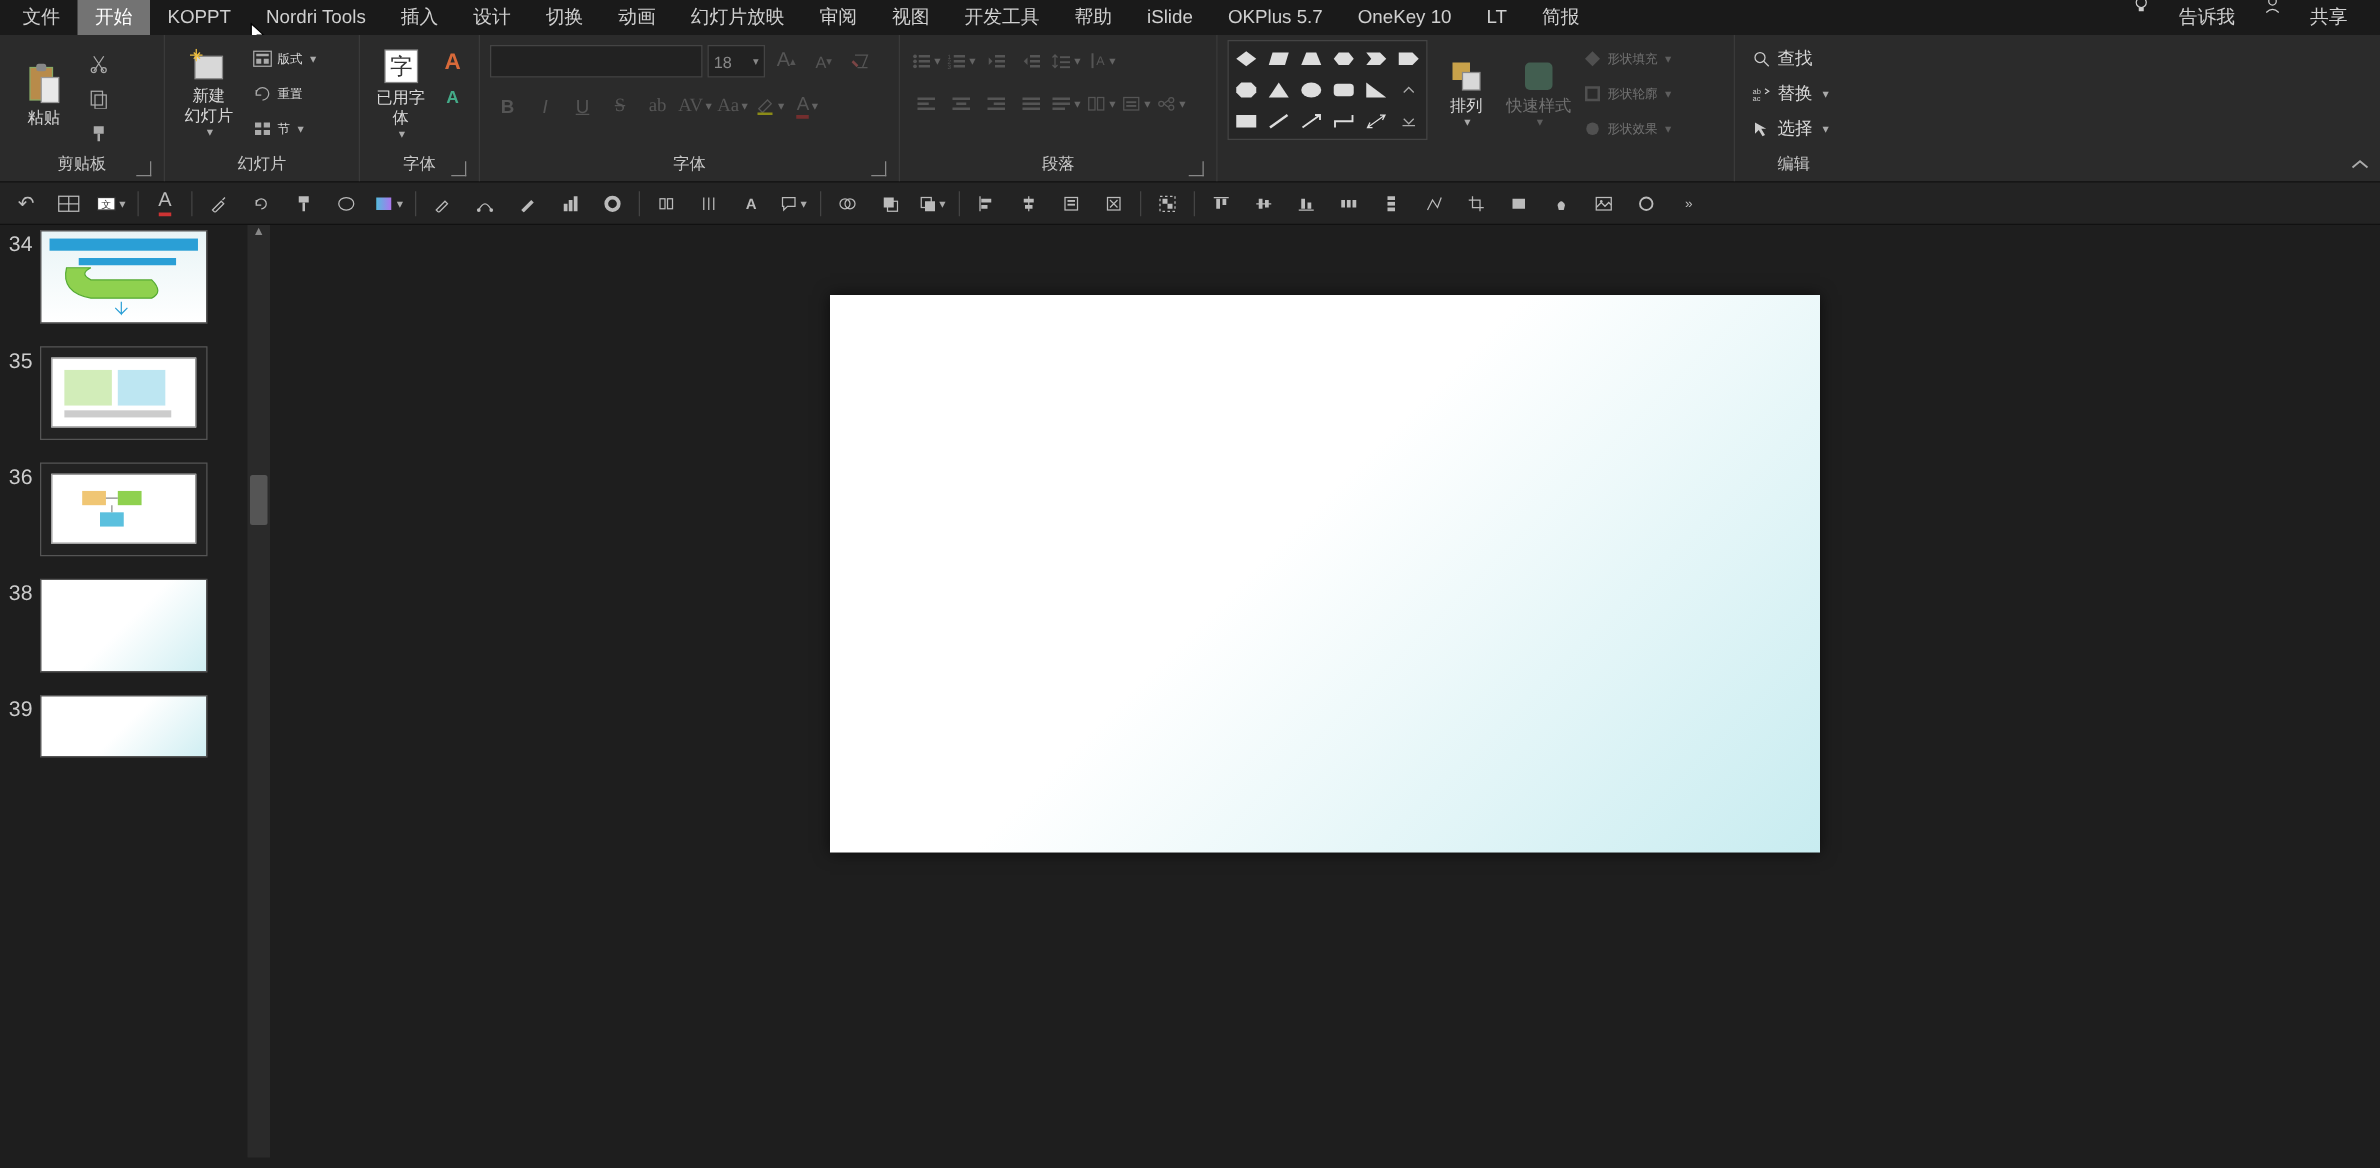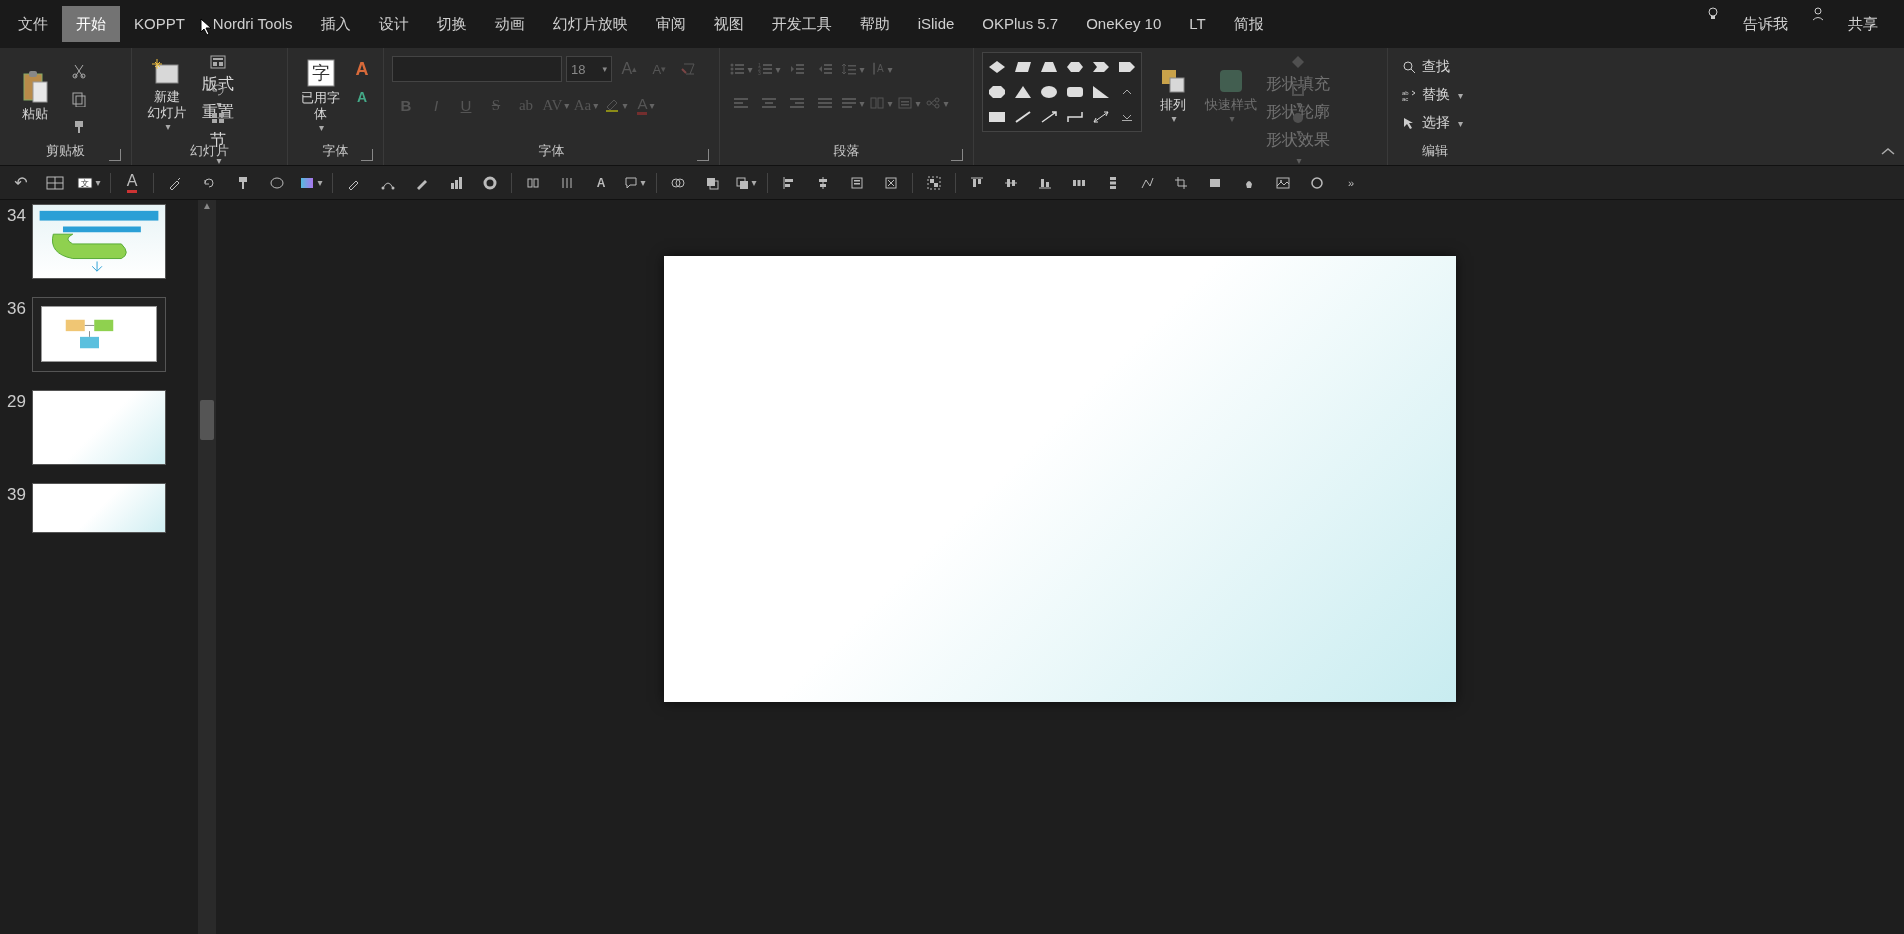--- a/index.html
+++ b/index.html
@@ -1,37 +1,37 @@
 <!DOCTYPE html>
 <html><head>
 <meta charset="utf-8">
 <style>
 * { margin:0; padding:0; box-sizing:border-box; font-family:"Microsoft YaHei","Segoe UI",sans-serif; user-select:none; }
 body { background:#1e1e1e; width:1904px; height:934px; overflow:hidden; color:#e0e0e0; }
 
 
-.tabbar { height:48px; background:#1a1a1a; display:flex; align-items:center; padding:0 4px; }
+.tabbar { height:28px; background:#1a1a1a; display:flex; align-items:center; padding:0 4px; }
 .tab { padding:0 14px; height:36px; line-height:36px; font-size:15px; color:#d0d0d0; cursor:pointer; }
 .tab.active { background:#737373; color:#fff; }
 .tab-spacer { flex:1; }
 .tab-right { display:flex; align-items:flex-start; gap:14px; padding-right:14px; }
 .tab-right .tab { padding:0 8px; }
 .bulb-icon, .share-icon { width:16px; height:16px; display:inline-block; }
 
 
 .ribbon { height:118px; background:#2b2b2b; display:flex; border-bottom:1px solid #111; position:relative; }
 .group { border-right:1px solid #3a3a3a; padding:4px 8px 0 8px; display:flex; flex-direction:column; height:100%; }
 .group-body { flex:1; display:flex; align-items:flex-start; gap:4px; }
 .group-label { text-align:center; font-size:13px; color:#c8c8c8; height:24px; line-height:20px; position:relative; }
 .group-label .launcher { position:absolute; right:2px; bottom:4px; width:12px; height:12px; border:1px solid #888; border-top:none; border-left:none; }
 
 .big-btn { display:flex; flex-direction:column; align-items:center; justify-content:center; width:54px; height:88px; cursor:pointer; font-size:13px; color:#d8d8d8; text-align:center; line-height:1.2; }
 .big-btn svg { margin-bottom:2px; }
 .stack { display:flex; flex-direction:column; gap:2px; }
-.small-btn { height:26px; display:flex; align-items:center; gap:4px; font-size:16px; color:#d8d8d8; cursor:pointer; padding:0 4px;flex-direction:column; }
+.small-btn { height:26px; display:flex; align-items:center; gap:4px; font-size:10px; color:#d8d8d8; cursor:pointer; padding:0 4px; }
 .small-btn svg { flex:0 0 16px; }
 .dd::after { content:"▾"; font-size:10px; margin-left:2px; color:#aaa; }
 
 .font-row { display:flex; align-items:center; gap:4px; margin-top:4px; }
 .font-combo { width:170px; height:26px; background:#222; border:1px solid #444; }
 .size-combo { width:46px; height:26px; background:#222; border:1px solid #444; font-size:13px; color:#888; display:flex; align-items:center; padding:0 4px; justify-content:space-between; }
 .icon-btn { width:26px; height:26px; display:flex; align-items:center; justify-content:center; cursor:pointer; color:#888; }
 .icon-btn.disabled { opacity:.45; cursor:default; }
 
 .font-icons-row { display:flex; gap:2px; margin-top:6px; }
@@ -772,32 +772,42 @@
         <div class="thumb" style="background:linear-gradient(#e8f4f6,#fff)">
           <svg width="100%" height="100%" viewBox="0 0 134 75">
               <rect x="6" y="6" width="122" height="10" fill="#2a9fd6"></rect>
               <path d="M20 30 Q15 50 40 55 L90 55 Q100 50 90 40 L40 40 Q30 35 40 30 Z" fill="#8fd14f" stroke="#5a3"></path>
               <path d="M30 25 L110 25" stroke="#2a9fd6" stroke-width="6"></path>
               <path d="M65 58 L65 68 L60 63 M65 68 L70 63" stroke="#2a9fd6" fill="none"></path>
             </svg>
         </div>
       </div>
       <div class="thumb-row">
+        <div class="thumb-num">35</div>
+        <div class="thumb dark">
+          <div class="inner"><svg width="100%" height="100%" viewBox="0 0 120 54">
+                <rect x="10" y="8" width="40" height="30" fill="#8fd14f" opacity=".4"></rect>
+                <rect x="55" y="8" width="40" height="30" fill="#5bc0de" opacity=".4"></rect>
+                <rect x="10" y="42" width="90" height="6" fill="#ccc"></rect>
+              </svg></div>
+        </div>
+      </div>
+      <div class="thumb-row">
         <div class="thumb-num">36</div>
         <div class="thumb dark">
           <div class="inner"><svg width="100%" height="100%" viewBox="0 0 120 54">
                 <rect x="25" y="12" width="20" height="12" fill="#f0c674"></rect>
                 <rect x="55" y="12" width="20" height="12" fill="#8fd14f"></rect>
                 <rect x="40" y="30" width="20" height="12" fill="#5bc0de"></rect>
                 <path d="M45 18 H55 M50 24 V30" stroke="#888"></path>
               </svg></div>
         </div>
       </div>
       <div class="thumb-row">
-        <div class="thumb-num">29</div>
+        <div class="thumb-num">38</div>
         <div class="thumb grad"></div>
       </div>
       <div class="thumb-row">
         <div class="thumb-num">39</div>
         <div class="thumb grad" style="height:50px"></div>
       </div>
     </div>
     <div class="thumb-scroll">
       <div style="height:16px;text-align:center;color:#888;font-size:10px">▲</div>
       <div class="handle" style="top:200px;height:40px"></div>

